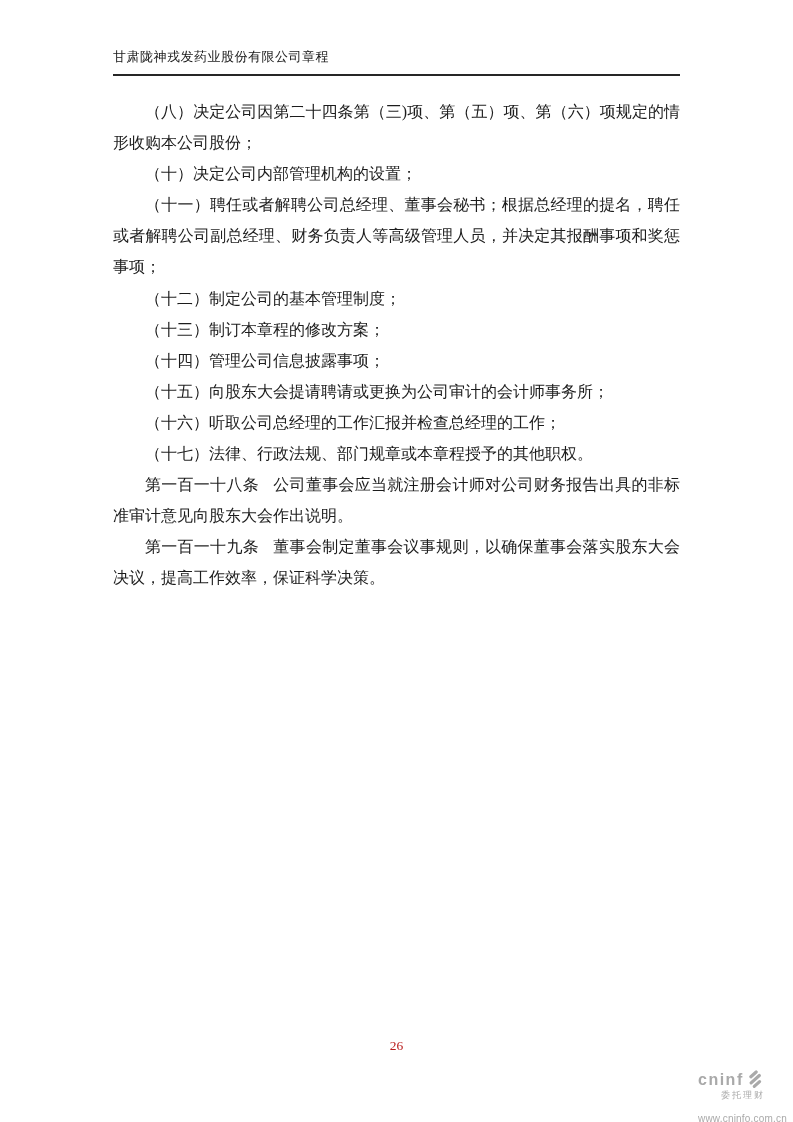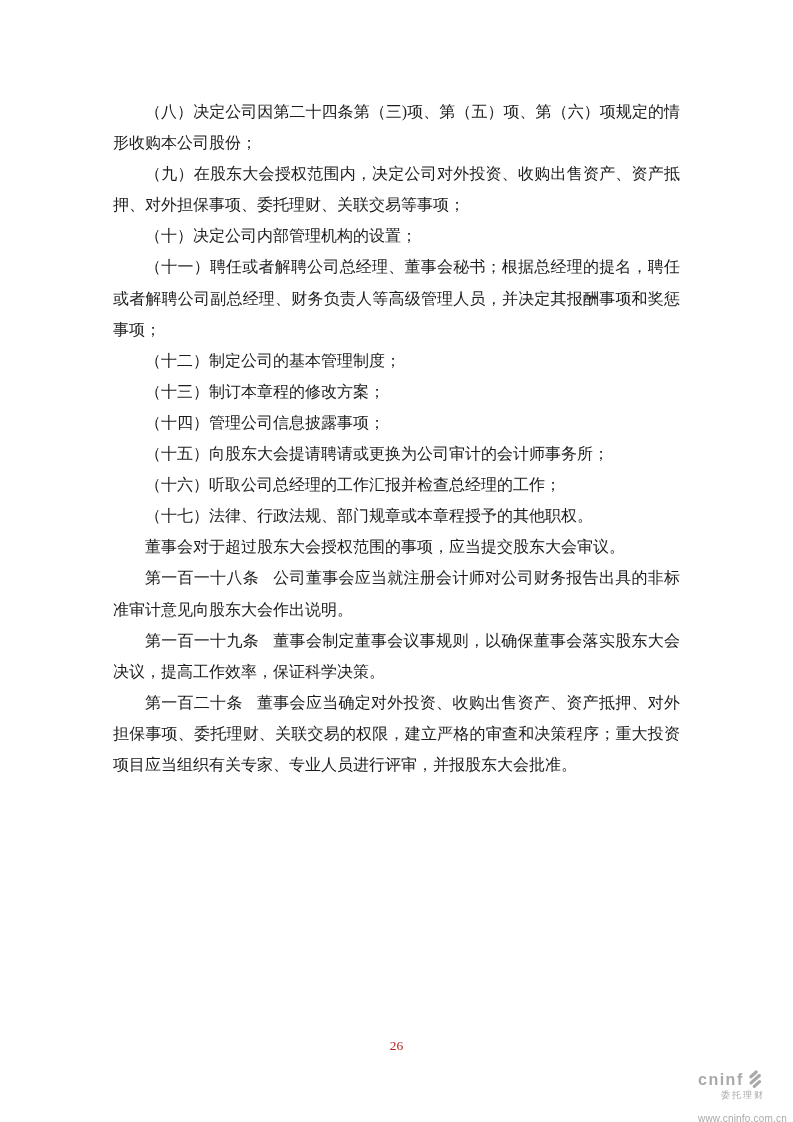--- a/index.html
+++ b/index.html
@@ -91,36 +91,36 @@
     letter-spacing: 0.2px;
     text-align: right;
     margin-top: 13px;
   }
 </style>
 </head>
 <body>
 
 <div class="page">
 
+  <div class="header">
+    <span class="header-title">甘肃陇神戎发药业股份有限公司章程</span>
+  </div>
 
   <div class="doc-body" id="paragraphs">
       <p class="para"><span>（八）决定公司因第二十四条第（三)项、第（五）项、第（六）项规定的情形收购本公司股份；</span></p>
-      <p class="para"><span>（九）在股东大会授权范围内，决定公司对外投资、收购出售资产、资产抵押、对外担保事项、委托理财、关联交易等事项；</span></p>
       <p class="para"><span>（十）决定公司内部管理机构的设置；</span></p>
       <p class="para"><span>（十一）聘任或者解聘公司总经理、董事会秘书；根据总经理的提名，聘任或者解聘公司副总经理、财务负责人等高级管理人员，并决定其报酬事项和奖惩事项；</span></p>
       <p class="para"><span>（十二）制定公司的基本管理制度；</span></p>
       <p class="para"><span>（十三）制订本章程的修改方案；</span></p>
       <p class="para"><span>（十四）管理公司信息披露事项；</span></p>
       <p class="para"><span>（十五）向股东大会提请聘请或更换为公司审计的会计师事务所；</span></p>
       <p class="para"><span>（十六）听取公司总经理的工作汇报并检查总经理的工作；</span></p>
       <p class="para"><span>（十七）法律、行政法规、部门规章或本章程授予的其他职权。</span></p>
-      <p class="para"><span>董事会对于超过股东大会授权范围的事项，应当提交股东大会审议。</span></p>
       <p class="para"><span class="article-no">第一百一十八条</span><span>公司董事会应当就注册会计师对公司财务报告出具的非标准审计意见向股东大会作出说明。</span></p>
       <p class="para"><span class="article-no">第一百一十九条</span><span>董事会制定董事会议事规则，以确保董事会落实股东大会决议，提高工作效率，保证科学决策。</span></p>
-      <p class="para"><span class="article-no">第一百二十条</span><span>董事会应当确定对外投资、收购出售资产、资产抵押、对外担保事项、委托理财、关联交易的权限，建立严格的审查和决策程序；重大投资项目应当组织有关专家、专业人员进行评审，并报股东大会批准。</span></p>
     </div>
 
   <div class="page-number">26</div>
 
   <div class="watermark">
     <div class="wm-brand-row">
       <span class="wm-brand">cninf</span>
       <span class="wm-icon">
         <svg viewBox="0 0 24 24" xmlns="http://www.w3.org/2000/svg">
           <g fill="#a9a9a9" transform="rotate(-42 12 12)">

